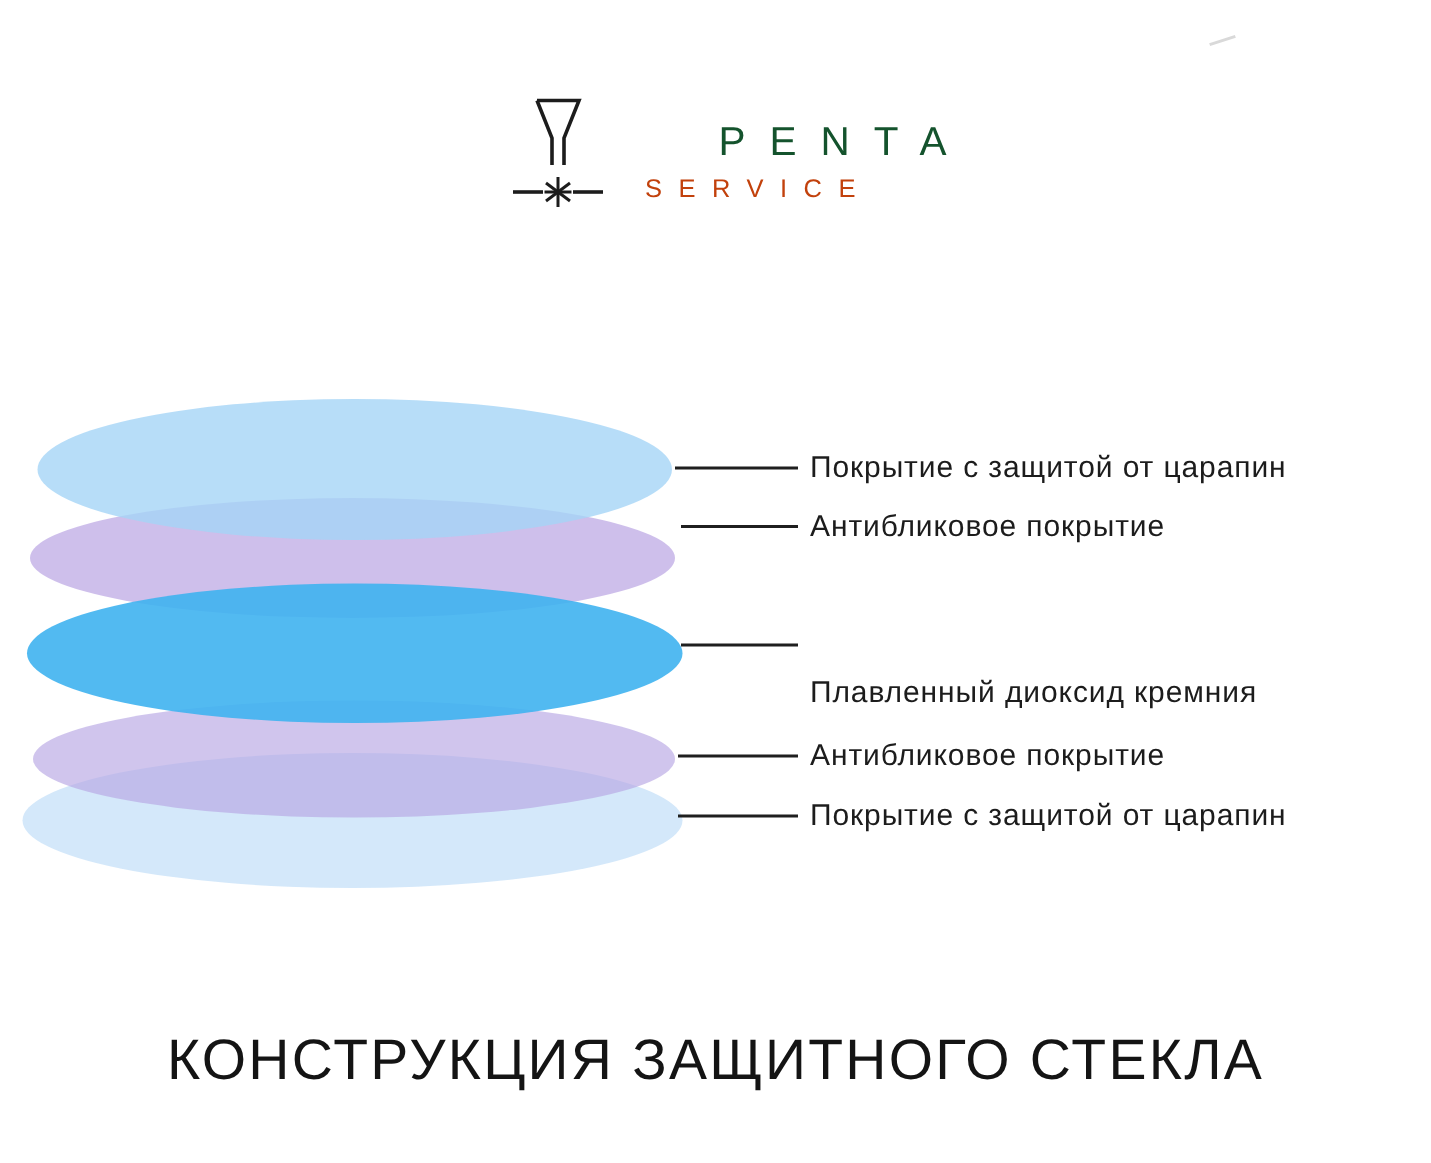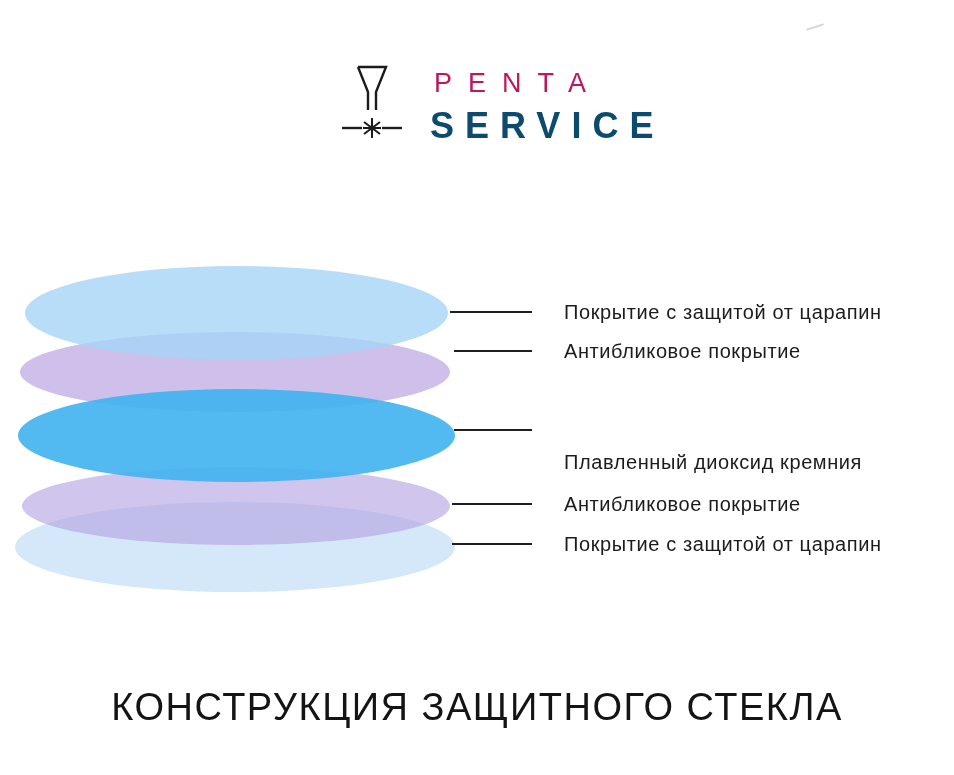--- a/index.html
+++ b/index.html
@@ -22,28 +22,29 @@
     display: flex;
     align-items: center;
     gap: 26px;
   }
   .logo-icon { width: 64px; height: 86px; }
   .logo-text { display: flex; flex-direction: column; gap: 6px; }
   .logo-line1 {
     font-size: 27px;
     font-weight: 500;
     letter-spacing: 16px;
-    color: #be185d;
+    color: #14532d;
     padding-left: 4px;
+    margin-left: 45px;
   }
   .logo-line2 {
-    font-size: 36px;
-    font-weight: 700;
+    font-size: 17px;
+    font-weight: 400;
     letter-spacing: 11px;
-    color: #0c4a6e;
+    color: #c2410c;
   }
 
   
   .layer-ellipse {
     position: absolute;
     border-radius: 50%;
   }
   .e1 { left: 25px;  top: 266px; width: 423px; height: 94px; z-index: 4; }
   .e2 { left: 20px;  top: 332px; width: 430px; height: 80px; z-index: 3; }
   .e3 { left: 18px;  top: 389px; width: 437px; height: 93px; z-index: 5; }
@@ -57,21 +58,21 @@
     z-index: 6;
   }
   .l1 { left: 450px; top: 311px; width: 82px; }
   .l2 { left: 454px; top: 350px; width: 78px; }
   .l3 { left: 454px; top: 429px; width: 78px; }
   .l4 { left: 452px; top: 503px; width: 80px; }
   .l5 { left: 452px; top: 543px; width: 80px; }
 
   .layer-label {
     position: absolute;
-    left: 564px;
+    left: 540px;
     font-size: 20px;
     line-height: 24px;
     letter-spacing: 0.6px;
     color: #1c1c1c;
     white-space: nowrap;
     z-index: 6;
   }
   .t1 { top: 300px; }
   .t2 { top: 339px; }
   .t3 { top: 418px; margin-top: 32px; }

